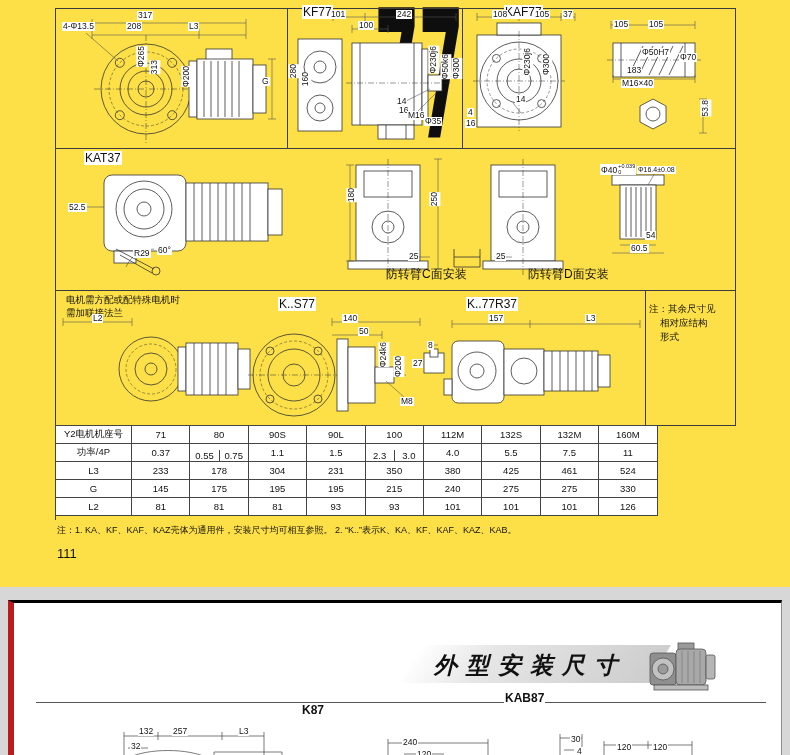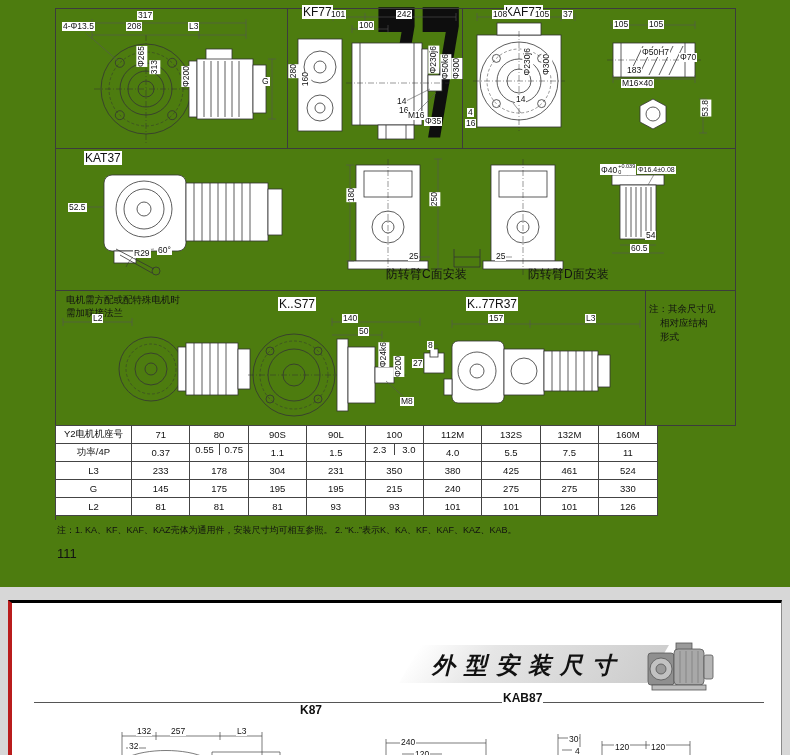--- a/index.html
+++ b/index.html
@@ -1,42 +1,42 @@
 <!DOCTYPE html>
 <html><head>
 <meta charset="utf-8">
 <style>
 *{margin:0;padding:0;box-sizing:border-box}
 html,body{background:#c9c9c9}
 .canvas{position:relative;width:790px;height:755px;background:#d7d7d7;overflow:hidden;
   font-family:"Liberation Sans","DejaVu Sans",sans-serif;color:#111}
-.page1{position:absolute;left:0;top:0;width:790px;height:587px;background:#4d7c0f}
+.page1{position:absolute;left:0;top:0;width:790px;height:587px;background:#fde047}
 .wm77{position:absolute;left:374px;top:-12px;font-size:178px;line-height:1;font-weight:700;
   color:#0e0e0e;font-family:"DejaVu Sans",sans-serif;transform:scaleX(.37);transform-origin:left top;
   letter-spacing:-4px;z-index:1}
 svg.draw{position:absolute;z-index:2;overflow:visible}
 .gl{position:absolute;background:#3c3c3c;z-index:2}
 .dim{position:absolute;font-size:8.5px;line-height:1.1;white-space:nowrap;background:#fff;padding:0 1px;z-index:3}
 .sm{font-size:7px}
 .vdim{writing-mode:vertical-rl;transform:rotate(180deg)}
 .title{position:absolute;font-size:12px;font-weight:400;white-space:nowrap;background:#fff;padding:0 1px;z-index:3}
 .cap{position:absolute;font-size:12px;white-space:nowrap;z-index:3}
 .txt{position:absolute;font-size:9.5px;white-space:nowrap;z-index:3}
 .tol{display:inline-flex;flex-direction:column;font-size:5.5px;line-height:1;margin-left:1px;vertical-align:1px}
 .tolwrap{display:inline-flex;align-items:flex-end}
 .dims-table{position:absolute;left:55px;top:425px;width:602px;border-collapse:collapse;table-layout:fixed;
   font-size:9.5px;background:#fff;z-index:3}
 .dims-table td{border:1px solid #444;text-align:center;height:18px;padding:0;white-space:nowrap}
-.dims-table .split{display:flex;width:100%;height:100%;align-items:flex-start}
+.dims-table .split{display:flex;width:100%;height:100%;align-items:flex-end}
 .dims-table .split span{flex:1;display:block}
 .dims-table .split span:first-child{border-right:1px solid #444}
 .footnote{position:absolute;left:57px;top:524px;font-size:9px;white-space:nowrap;z-index:3}
 .pageno{position:absolute;left:57px;top:546px;font-size:13px;z-index:3}
 .page2{position:absolute;left:8px;top:600px;width:774px;height:155px;background:#fff;
-  border-top:3px solid #000;border-left:4px solid #b91c1c;border-right:1px solid #8a8a8a;overflow:hidden}
+  border-top:3px solid #000;border-left:6px solid #b91c1c;border-right:1px solid #8a8a8a;overflow:hidden}
 .swoosh{position:absolute;left:398px;top:42px;width:248px;height:38px;
   background:linear-gradient(100deg,#fff 0%,#e6e6e6 30%,#cdcdcd 100%);transform:skewX(-30deg);z-index:1}
 .banner{position:absolute;left:420px;top:47px;font-size:23px;font-weight:700;font-style:italic;
   letter-spacing:9px;white-space:nowrap;z-index:3}
 .p2rule{position:absolute;left:22px;top:99px;width:730px;height:1px;background:#555;z-index:2}
 .p2title{position:absolute;font-size:12px;font-weight:700;z-index:3;background:#fff;padding:0 1px}
 </style>
 </head>
 <body>
 

